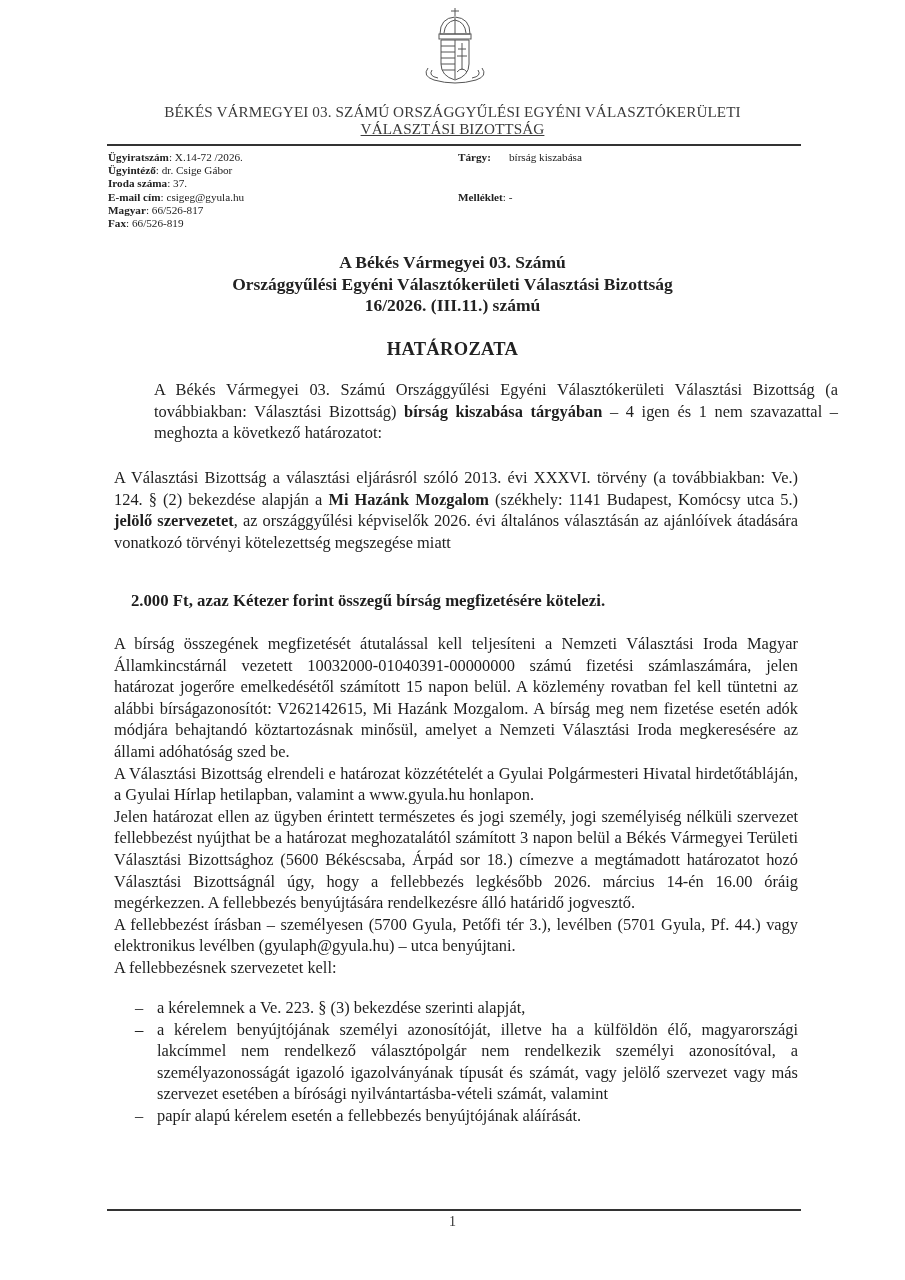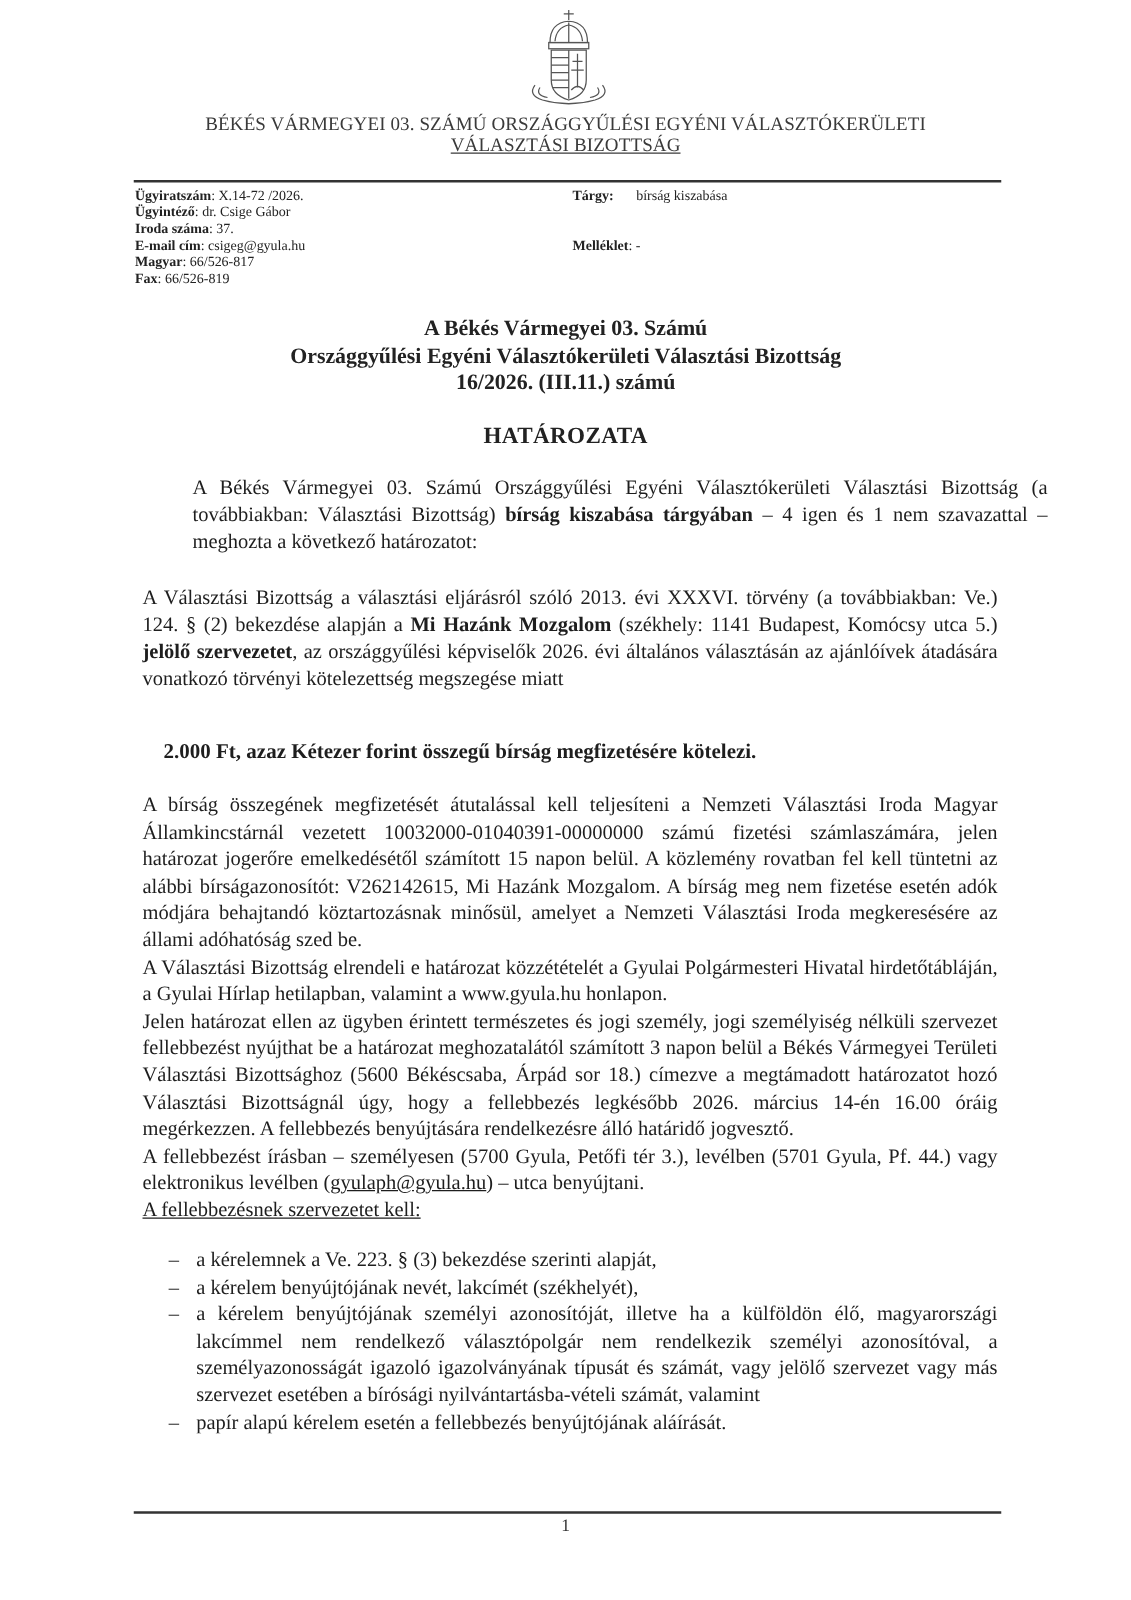--- a/index.html
+++ b/index.html
@@ -1,40 +1,40 @@
 <!DOCTYPE html>
 <html><head>
 <meta charset="utf-8">
 <style>
   html, body { margin: 0; padding: 0; background: #ffffff; }
   body { width: 905px; height: 1280px; position: relative; overflow: hidden;
          font-family: "Liberation Serif", "DejaVu Serif", serif; color: #1e1e1e; }
   .abs { position: absolute; }
   .crest { left: 420px; top: 6px; width: 70px; height: 82px; }
-  .org { left: 0; width: 905px; text-align: center; font-size: 15.2px; letter-spacing: 0.1px; color: #3a3a3a; }
+  .org { left: 0; width: 905px; text-align: center; font-size: 15.2px; letter-spacing: 0.1px; color: #3a3a3a; margin-top: 12px; }
   .org1 { top: 91px; }
   .org2 { top: 108px; text-decoration: underline; }
   .rule { left: 107px; width: 694px; height: 2px; background: #333; }
   .rule-top { top: 144px; }
   .rule-bot { top: 1209px; }
   .meta { font-size: 11.2px; line-height: 13.2px; color: #222; }
   .meta b { font-weight: bold; margin-top: 28px; }
   .meta-left { left: 108px; top: 151px; }
   .meta-right { left: 458px; top: 151px; }
   .meta-right .row { height: 13.2px; }
   .title { left: 0; width: 905px; text-align: center; font-weight: bold; font-size: 17.5px; line-height: 21.5px; color: #222; }
   .title1 { top: 252px; }
   .hat { left: 0; width: 905px; text-align: center; font-weight: bold; font-size: 18.5px; top: 339px; color: #222; letter-spacing: 0.3px; }
   .para { left: 114px; width: 684px; font-size: 16.4px; line-height: 21.6px; text-align: justify; color: #1e1e1e; }
   .para b { font-weight: bold; }
   .p1 { top: 379px; margin-left: 40px; }
   .p2 { top: 467px; }
   .fine { left: 0; width: 736px; text-align: center; top: 591px; font-weight: bold; font-size: 16.8px; color: #1e1e1e; }
   .p3 { top: 633px; }
-  .u { text-decoration: underline; }
+  .u { }
   ul.req { list-style: none; margin: 0; padding: 0; }
   ul.req li { position: relative; padding-left: 22px; text-align: justify; }
   ul.req li .dash { position: absolute; left: 0; top: 0; }
   .reqwrap { left: 135px; width: 663px; top: 997px; font-size: 16.4px; line-height: 21.6px; }
   .pagenum { left: 0; width: 905px; text-align: center; top: 1214px; font-size: 14px; color: #333; }
 </style>
 </head>
 <body>
 
 <svg class="abs crest" viewBox="0 0 70 82">
@@ -100,20 +100,20 @@
   <div>A bírság összegének megfizetését átutalással kell teljesíteni a Nemzeti Választási Iroda Magyar Államkincstárnál vezetett 10032000-01040391-00000000 számú fizetési számlaszámára, jelen határozat jogerőre emelkedésétől számított 15 napon belül. A közlemény rovatban fel kell tüntetni az alábbi bírságazonosítót: V262142615, Mi Hazánk Mozgalom. A bírság meg nem fizetése esetén adók módjára behajtandó köztartozásnak minősül, amelyet a Nemzeti Választási Iroda megkeresésére az állami adóhatóság szed be.</div>
   <div>A Választási Bizottság elrendeli e határozat közzétételét a Gyulai Polgármesteri Hivatal hirdetőtábláján, a Gyulai Hírlap hetilapban, valamint a www.gyula.hu honlapon.</div>
   <div>Jelen határozat ellen az ügyben érintett természetes és jogi személy, jogi személyiség nélküli szervezet fellebbezést nyújthat be a határozat meghozatalától számított 3 napon belül a Békés Vármegyei Területi Választási Bizottsághoz (5600 Békéscsaba, Árpád sor 18.) címezve a megtámadott határozatot hozó Választási Bizottságnál úgy, hogy a fellebbezés legkésőbb 2026. március 14-én 16.00 óráig megérkezzen. A fellebbezés benyújtására rendelkezésre álló határidő jogvesztő.</div>
   <div><span>A fellebbezést írásban – személyesen (5700 Gyula, Petőfi tér 3.), levélben (5701 Gyula, Pf. 44.) vagy elektronikus levélben (</span><a class="u" style="color:inherit">gyulaph@gyula.hu</a><span>) – utca benyújtani.</span></div>
   <div class="u">A fellebbezésnek szervezetet kell:</div>
 </div>
 
 <div class="abs reqwrap">
   <ul class="req">
     <li><span class="dash">–</span><span>a kérelemnek a Ve. 223. § (3) bekezdése szerinti alapját,</span></li>
-    <li><span class="dash">–</span><span>a kérelem benyújtójának nevét, lakcímét (székhelyét),</span></li>
+    <li><span class="dash">–</span></li>
     <li><span class="dash">–</span><span>a kérelem benyújtójának személyi azonosítóját, illetve ha a külföldön élő, magyarországi lakcímmel nem rendelkező választópolgár nem rendelkezik személyi azonosítóval, a személyazonosságát igazoló igazolványának típusát és számát, vagy jelölő szervezet vagy más szervezet esetében a bírósági nyilvántartásba-vételi számát, valamint</span></li>
     <li><span class="dash">–</span><span>papír alapú kérelem esetén a fellebbezés benyújtójának aláírását.</span></li>
   </ul>
 </div>
 
 <div class="abs rule rule-bot"></div>
 <div class="abs pagenum">1</div>
 
 </body></html>

